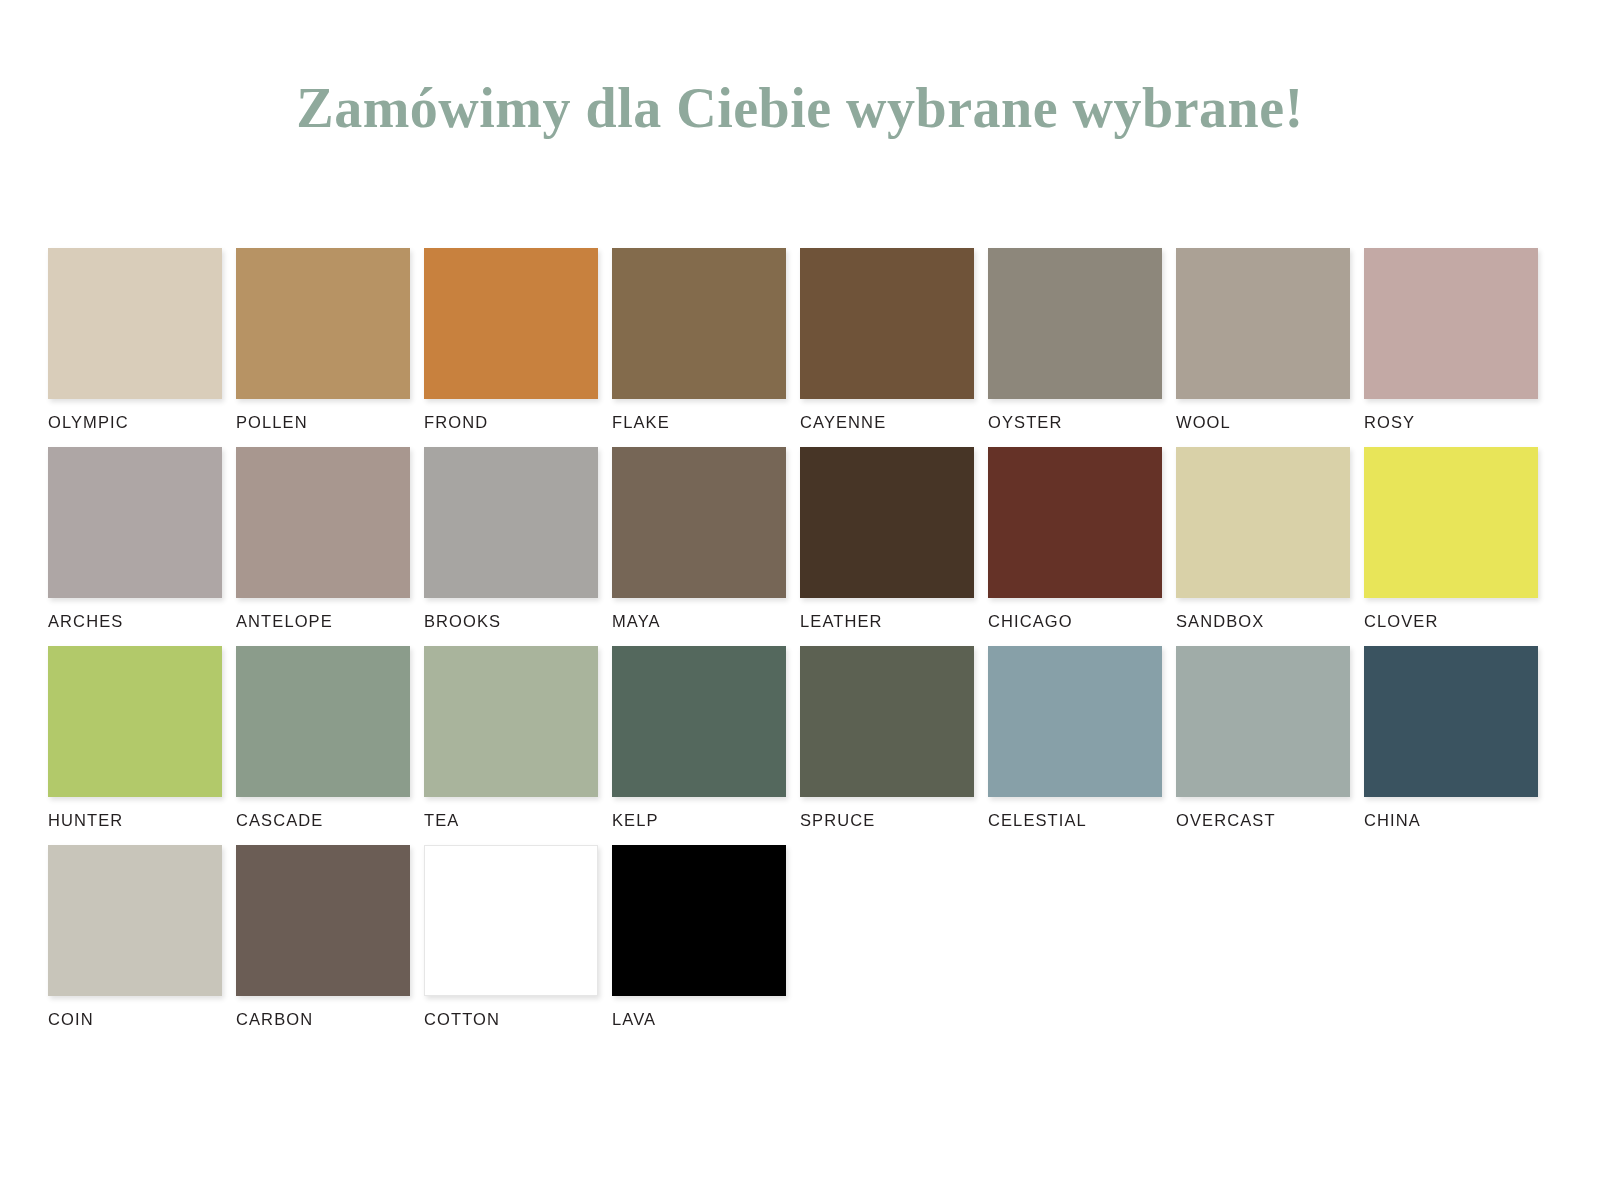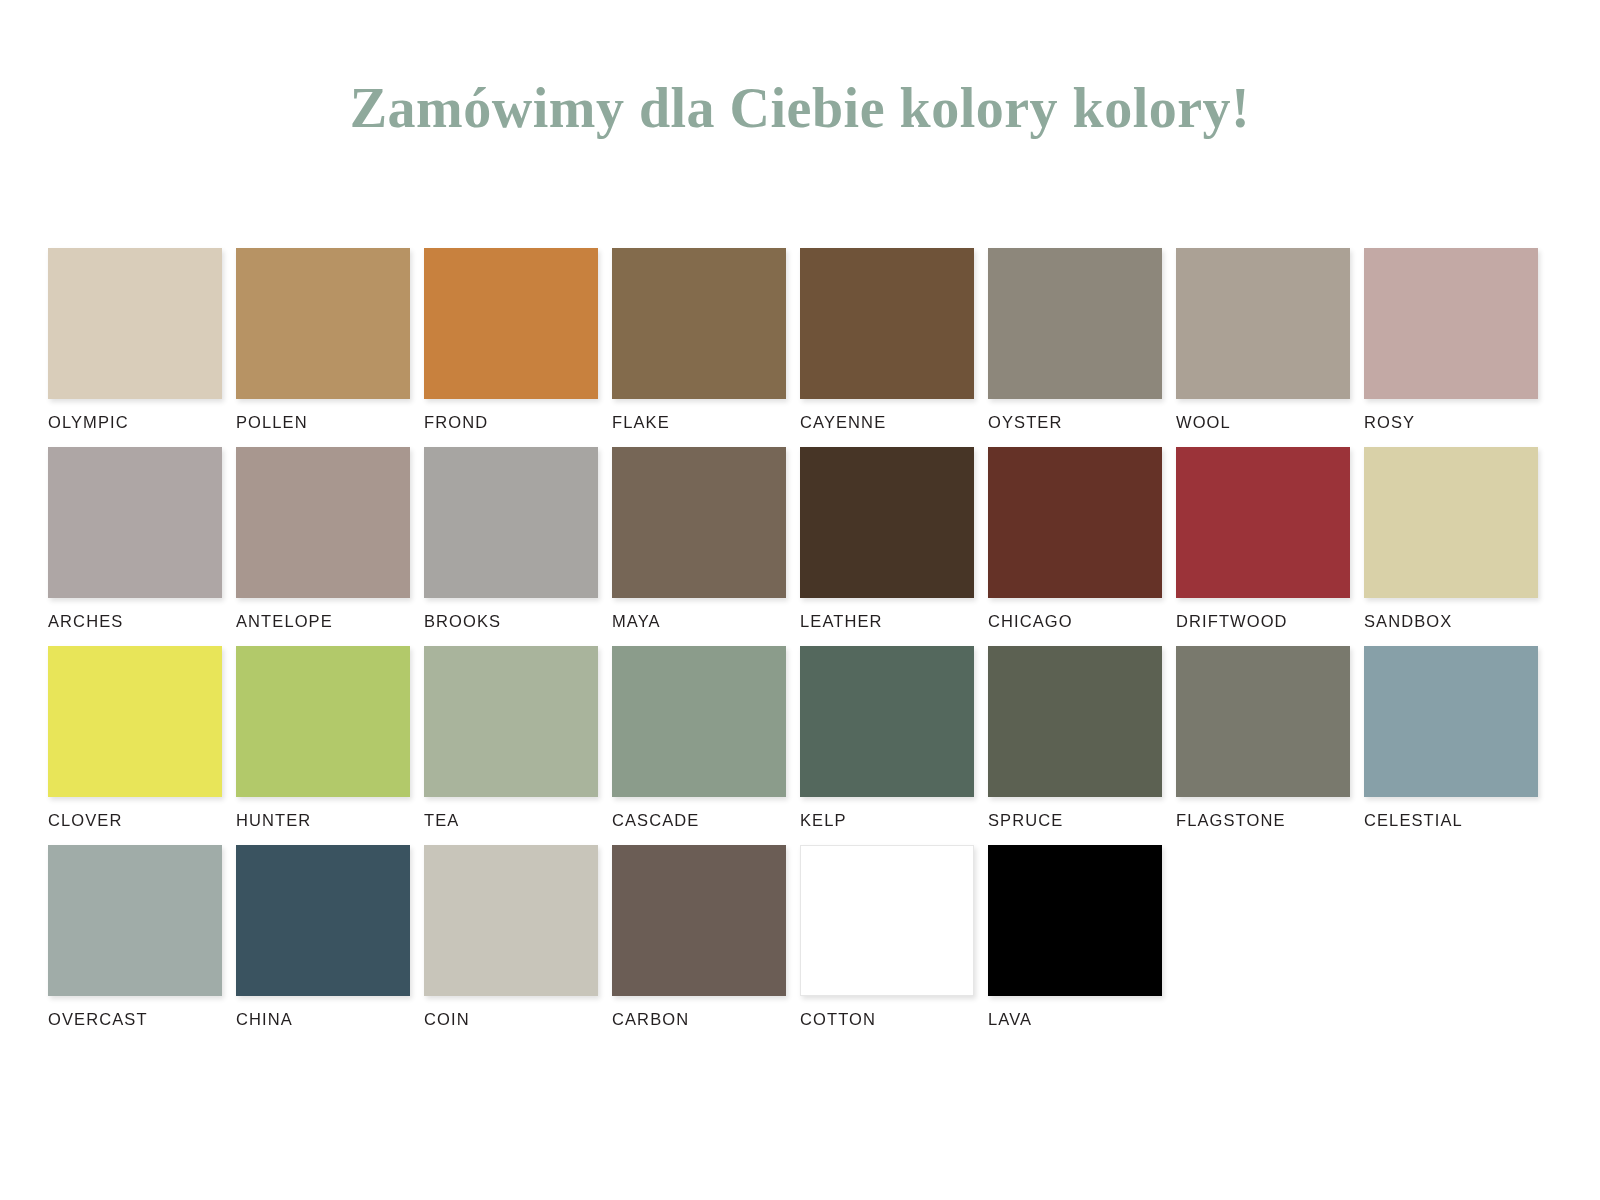--- a/index.html
+++ b/index.html
@@ -64,21 +64,21 @@
     font-family: "Liberation Sans", sans-serif;
     text-transform: uppercase;
     white-space: nowrap;
   }
 </style>
 </head>
 <body>
 
 <div class="page">
 
-  <h1 class="title">Zamówimy dla Ciebie kolory kolory!</h1>
+  <h1 class="title">Zamówimy dla Ciebie wybrane wybrane!</h1>
 
   <div class="grid">
       <div class="swatch-cell">
         <div class="chip" style="background: rgb(217, 205, 186);"></div>
         <div class="label">OLYMPIC</div>
       </div>
       <div class="swatch-cell">
         <div class="chip" style="background: rgb(183, 147, 100);"></div>
         <div class="label">POLLEN</div>
       </div>
@@ -124,54 +124,46 @@
       </div>
       <div class="swatch-cell">
         <div class="chip" style="background: rgb(71, 53, 38);"></div>
         <div class="label">LEATHER</div>
       </div>
       <div class="swatch-cell">
         <div class="chip" style="background: rgb(101, 50, 39);"></div>
         <div class="label">CHICAGO</div>
       </div>
       <div class="swatch-cell">
-        <div class="chip" style="background: rgb(155, 51, 57);"></div>
-        <div class="label">DRIFTWOOD</div>
-      </div>
-      <div class="swatch-cell">
         <div class="chip" style="background: rgb(217, 209, 168);"></div>
         <div class="label">SANDBOX</div>
       </div>
       <div class="swatch-cell">
         <div class="chip" style="background: rgb(232, 229, 89);"></div>
         <div class="label">CLOVER</div>
       </div>
       <div class="swatch-cell">
         <div class="chip" style="background: rgb(178, 201, 106);"></div>
         <div class="label">HUNTER</div>
       </div>
       <div class="swatch-cell">
+        <div class="chip" style="background: rgb(139, 156, 139);"></div>
+        <div class="label">CASCADE</div>
+      </div>
+      <div class="swatch-cell">
         <div class="chip" style="background: rgb(169, 180, 156);"></div>
         <div class="label">TEA</div>
-      </div>
-      <div class="swatch-cell">
-        <div class="chip" style="background: rgb(139, 156, 139);"></div>
-        <div class="label">CASCADE</div>
       </div>
       <div class="swatch-cell">
         <div class="chip" style="background: rgb(84, 104, 93);"></div>
         <div class="label">KELP</div>
       </div>
       <div class="swatch-cell">
         <div class="chip" style="background: rgb(92, 97, 82);"></div>
         <div class="label">SPRUCE</div>
-      </div>
-      <div class="swatch-cell">
-        <div class="chip" style="background: rgb(121, 121, 109);"></div>
-        <div class="label">FLAGSTONE</div>
       </div>
       <div class="swatch-cell">
         <div class="chip" style="background: rgb(135, 160, 168);"></div>
         <div class="label">CELESTIAL</div>
       </div>
       <div class="swatch-cell">
         <div class="chip" style="background: rgb(160, 172, 168);"></div>
         <div class="label">OVERCAST</div>
       </div>
       <div class="swatch-cell">

